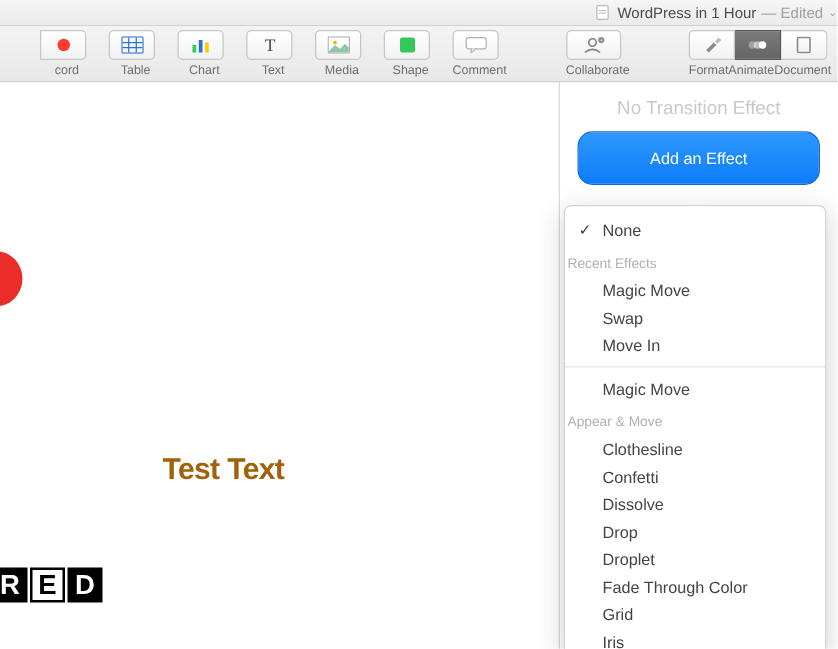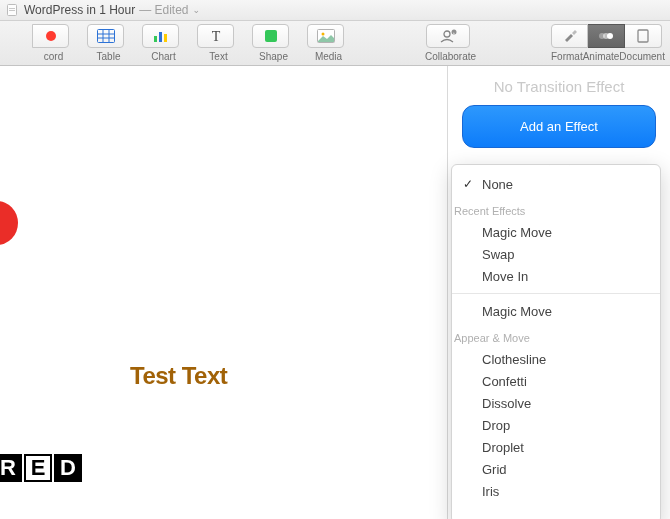--- a/index.html
+++ b/index.html
@@ -14,20 +14,21 @@
     }
     
     .titlebar {
       height: 21px;
       background: linear-gradient(#f6f6f6, #eaeaea);
       display: flex;
       align-items: center;
       border-bottom: 1px solid #d0d0d0;
       font-size: 12px;
       color: #616161;
+      justify-content: flex-end;
     }
     .titlebar .tb-icon { margin: 0 6px; color: #8a8a8a; }
     .titlebar .tb-title { color: #4b4b4b; }
     .titlebar .tb-edited { color: #a0a0a0; margin-left: 4px; }
     .titlebar .tb-chev { color: #a0a0a0; margin-left: 4px; font-size: 9px; }
     
     .toolbar {
       height: 45px;
       background: linear-gradient(#f3f3f3, #e8e8e8);
       border-bottom: 1px solid #c3c3c3;
@@ -249,38 +250,47 @@
     <div class="squarebtn">
       <svg class="ic" width="16" height="14">
           <text x="8" y="12" text-anchor="middle" font-size="14" font-family="Times New Roman" fill="#4a4a4a">T</text>
         </svg>
     </div>
     <span class="tlabel">Text</span>
   </div>
 
   <div class="toolgroup">
     <div class="squarebtn">
-      <svg class="ic" width="16" height="14">
-          <rect x="2" y="1" width="12" height="12" rx="2" fill="#34c759"></rect>
-        </svg>
-    </div>
-    <span class="tlabel">Shape</span>
-  </div>
-
-  <div class="toolgroup">
-    <div class="squarebtn">
       <svg class="ic" width="18" height="14">
           <rect x="0.5" y="0.5" width="17" height="13" rx="1" fill="#fff" stroke="#b2b2b2"></rect>
           <circle cx="6" cy="5" r="1.5" fill="#f7b500"></circle>
           <path d="M1 12 L6 7 L10 10 L14 6 L17 9 L17 13 L1 13 Z" fill="#8fc7a8"></path>
         </svg>
     </div>
     <span class="tlabel">Media</span>
   </div>
 
+  <div class="toolgroup">
+    <div class="squarebtn">
+      <svg class="ic" width="16" height="14">
+          <rect x="2" y="1" width="12" height="12" rx="2" fill="#34c759"></rect>
+        </svg>
+    </div>
+    <span class="tlabel">Shape</span>
+  </div>
+
+  <div class="toolgroup">
+    <div class="squarebtn">
+      <svg class="ic" width="18" height="14">
+          <rect x="1" y="1" width="16" height="9" rx="2" fill="#fff" stroke="#b0b0b0"></rect>
+          <path d="M5 10 L5 13 L9 10" fill="#fff" stroke="#b0b0b0"></path>
+        </svg>
+    </div>
+    <span class="tlabel">Comment</span>
+  </div>
 
   <div class="spacer"></div>
 
   <div class="toolgroup">
     <div class="squarebtn" style="width:44px;">
       <svg class="ic" width="20" height="14">
           <circle cx="9" cy="5" r="3" fill="none" stroke="#838383" stroke-width="1.3"></circle>
           <path d="M3 13 Q9 8 15 13" fill="none" stroke="#838383" stroke-width="1.3"></path>
           <circle cx="16" cy="3" r="2.5" fill="#8f8f8f"></circle>
           <text x="16" y="4.5" text-anchor="middle" font-size="4" fill="#fff">+</text>
@@ -366,19 +376,22 @@
   <div class="menuitem">
       <span>Dissolve</span>
     </div>
   <div class="menuitem">
       <span>Drop</span>
     </div>
   <div class="menuitem">
       <span>Droplet</span>
     </div>
   <div class="menuitem">
+      <span>Fade Through Color</span>
+    </div>
+  <div class="menuitem">
       <span>Grid</span>
     </div>
   <div class="menuitem">
       <span>Iris</span>
     </div>
 
 </div>
 
 </body></html>

